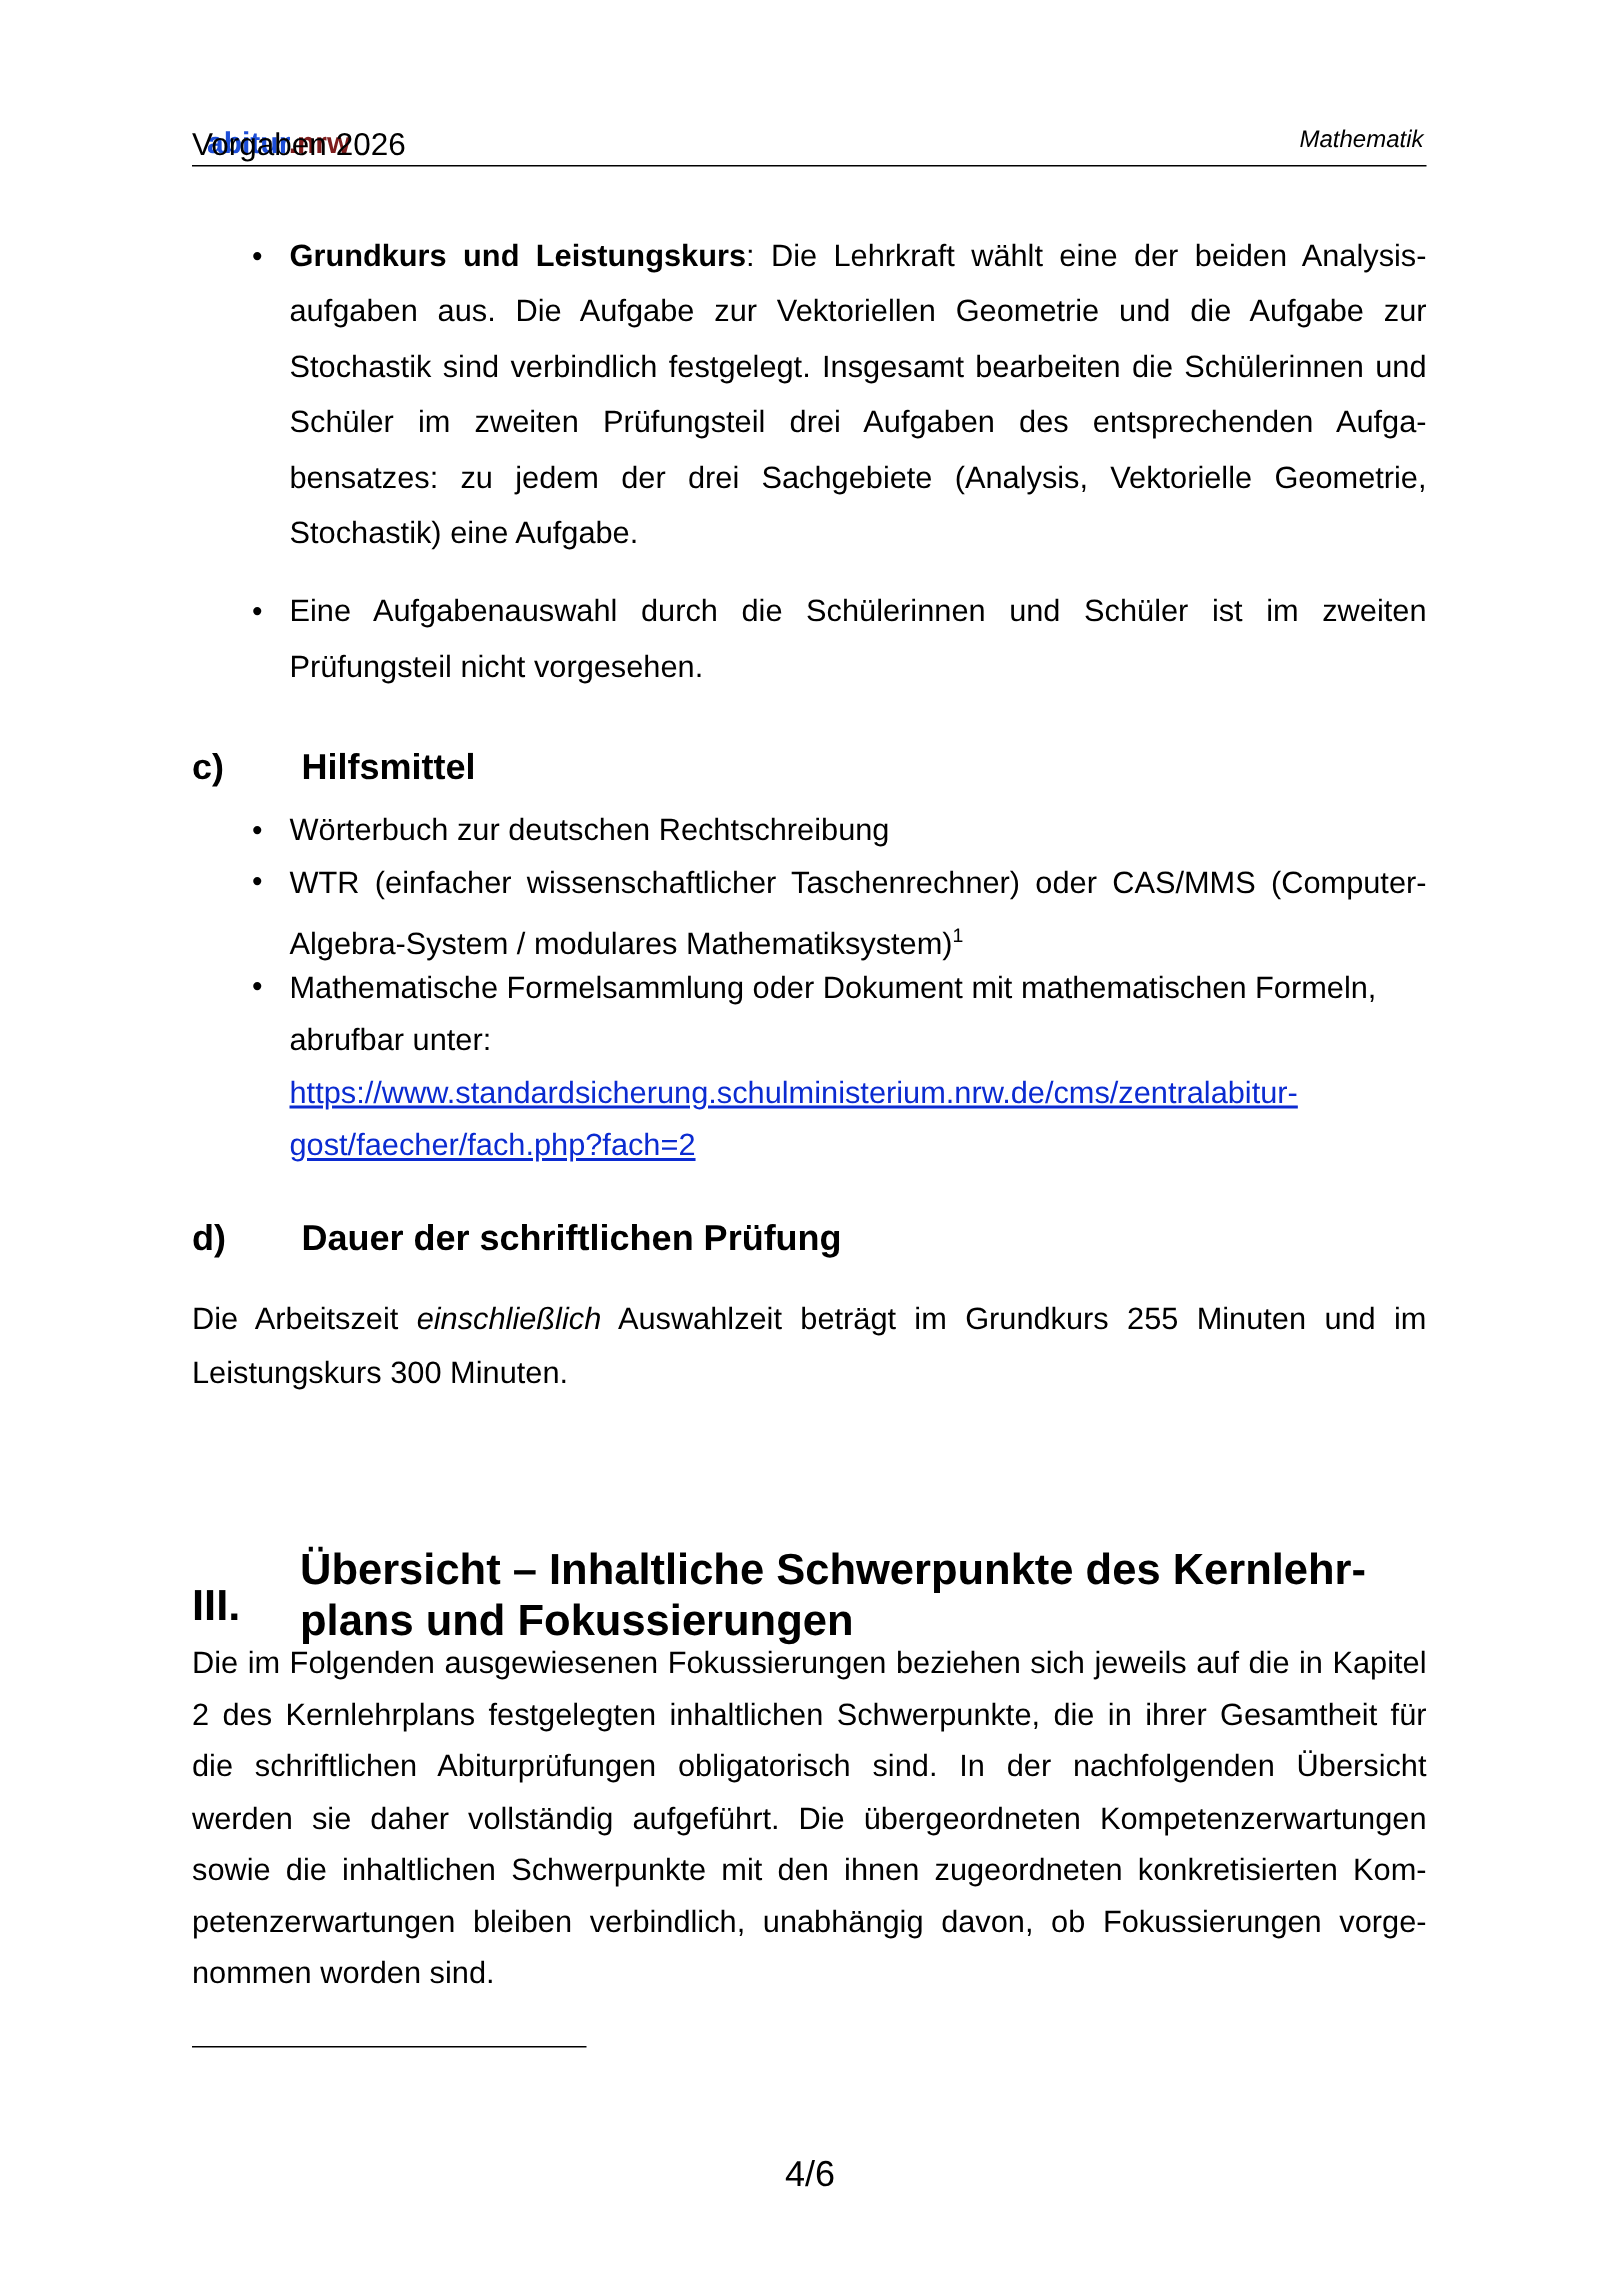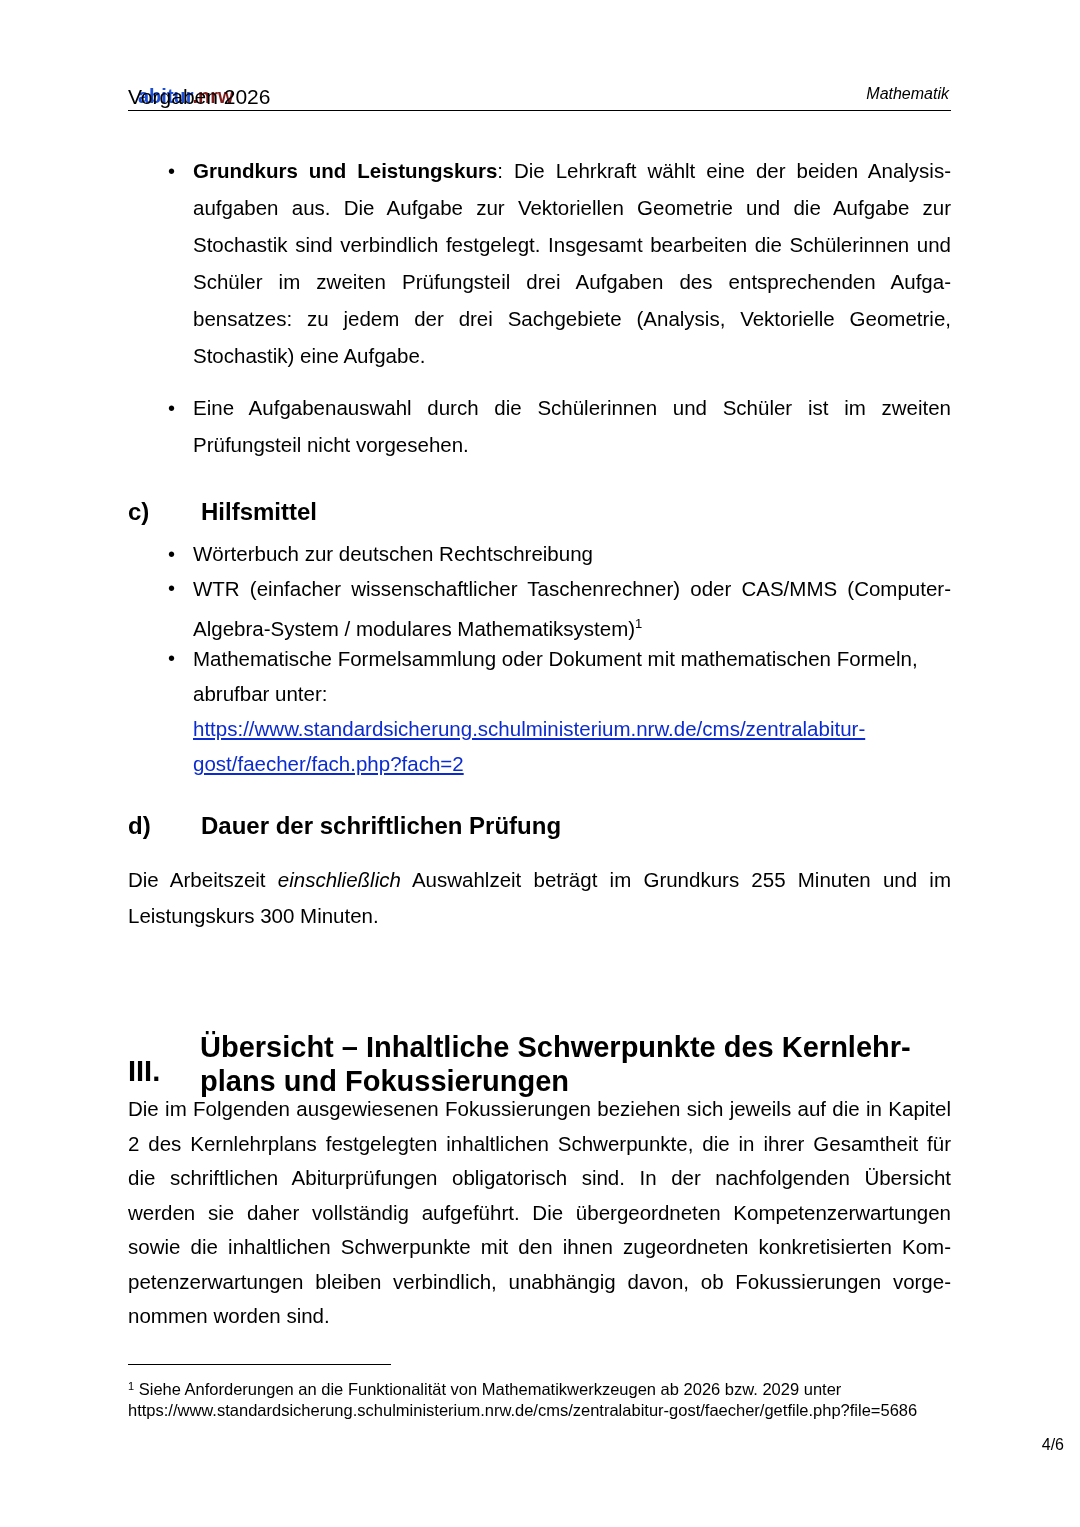--- a/index.html
+++ b/index.html
@@ -32,21 +32,21 @@
 
     .h1 { position: absolute; font-size: 29px; font-weight: bold; line-height: 34px; }
     .h1 .num { position: absolute; left: 0; top: 0; margin-top: 44px; }
     .h1 .txt { position: absolute; left: 72px; top: 0; width: 760px; margin-top: 20px; }
 
     a.link { color: #0b2bd1; text-decoration: underline; }
 
     .footnote-rule { position: absolute; left: 128px; top: 1364px; width: 263px; height: 0; border-top: 1.5px solid #000; }
     .footnote { position: absolute; left: 128px; top: 1376px; font-size: 16.5px; line-height: 21px; white-space: nowrap; }
     .footnote sup { font-size: 11px; vertical-align: 5px; }
-    .pagenum { position: absolute; left: 0; right: 16px; top: 1436px; text-align: right; font-size: 16px; }
+    .pagenum { position: absolute; left: 0; right: 0; top: 1436px; text-align: center; font-size: 24px; }
     sup.ref { font-size: 13px; vertical-align: 8px; }
   </style>
 </head>
 <body>
 
 <div class="page">
 
   <div class="header">
     <span class="brand"><span class="dark">abitur</span><span class="light">.nrw</span></span>
     <div class="center">Vorgaben 2026</div>
@@ -83,19 +83,15 @@
   </div>
   <div class="p just" style="left:128px; top:862px; width:823px; line-height:36px;"><span>Die Arbeitszeit </span><i>einschließlich</i><span> Auswahlzeit beträgt im Grundkurs 255 Minuten und im Leistungskurs 300 Minuten.</span></div>
 
   <div class="h1" style="left:128px; top:1010px;">
     <span class="num">III.</span>
     <span class="txt">Übersicht – Inhaltliche Schwerpunkte des Kernlehr­plans und Fokussierungen</span>
   </div>
   <div class="p just" style="left:128px; top:1092px; width:823px; line-height:34.5px;"><span>Die im Folgenden ausgewiesenen Fokussierungen beziehen sich jeweils auf die in Kapi­tel 2 des Kernlehrplans festgelegten inhaltlichen Schwerpunkte, die in ihrer Gesamtheit für die schriftlichen Abiturprüfungen obligatorisch sind. In der nachfolgenden Übersicht werden sie daher vollständig aufgeführt. Die übergeordneten Kompetenzerwartungen sowie die inhaltlichen Schwerpunkte mit den ihnen zugeordneten konkretisierten Kom­petenzerwartungen bleiben verbindlich, unabhängig davon, ob Fokussierungen vorge­nommen worden sind.</span></div>
 
   <div class="footnote-rule"></div>
-  <div class="footnote">
-    <sup>1</sup><span> Siehe Anforderungen an die Funktionalität von Mathematikwerkzeugen ab 2026 bzw. 2029 unter</span><br>
-    <span>https://www.standardsicherung.schulministerium.nrw.de/cms/zentralabitur-gost/faecher/getfile.php?file=5686</span>
-  </div>
 
   <div class="pagenum">4/6</div>
 </div>
 
 </body></html>

